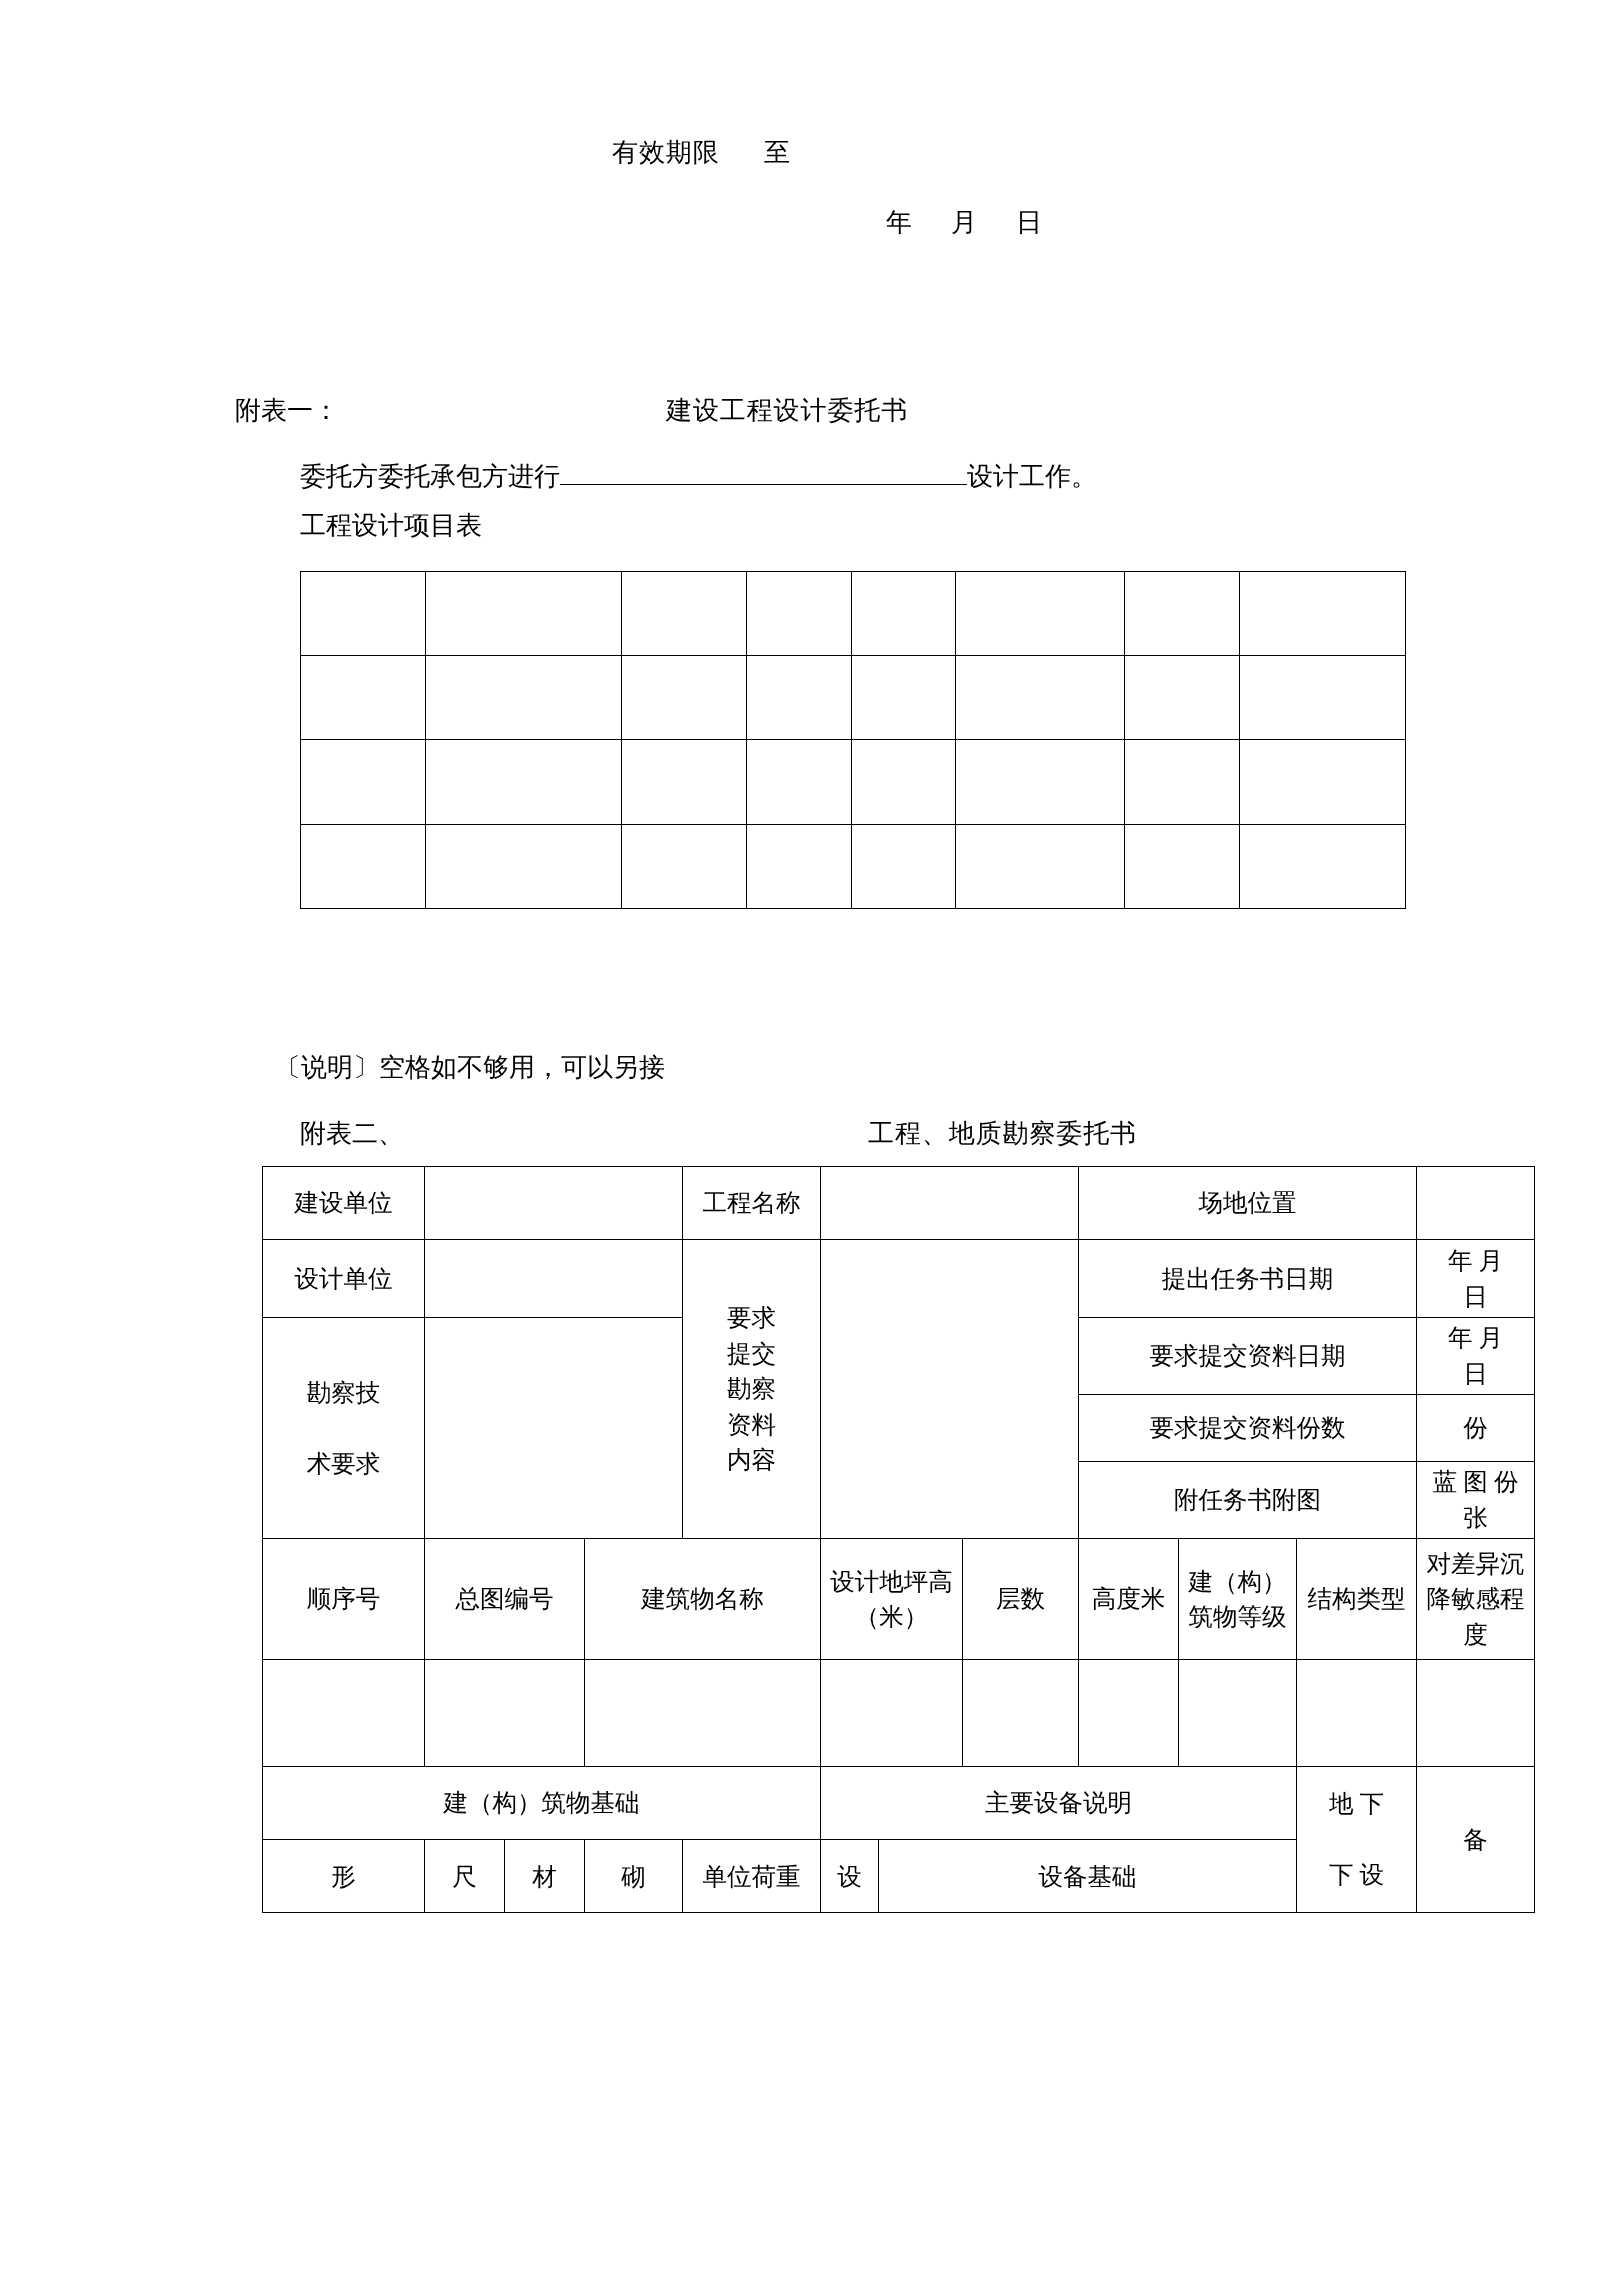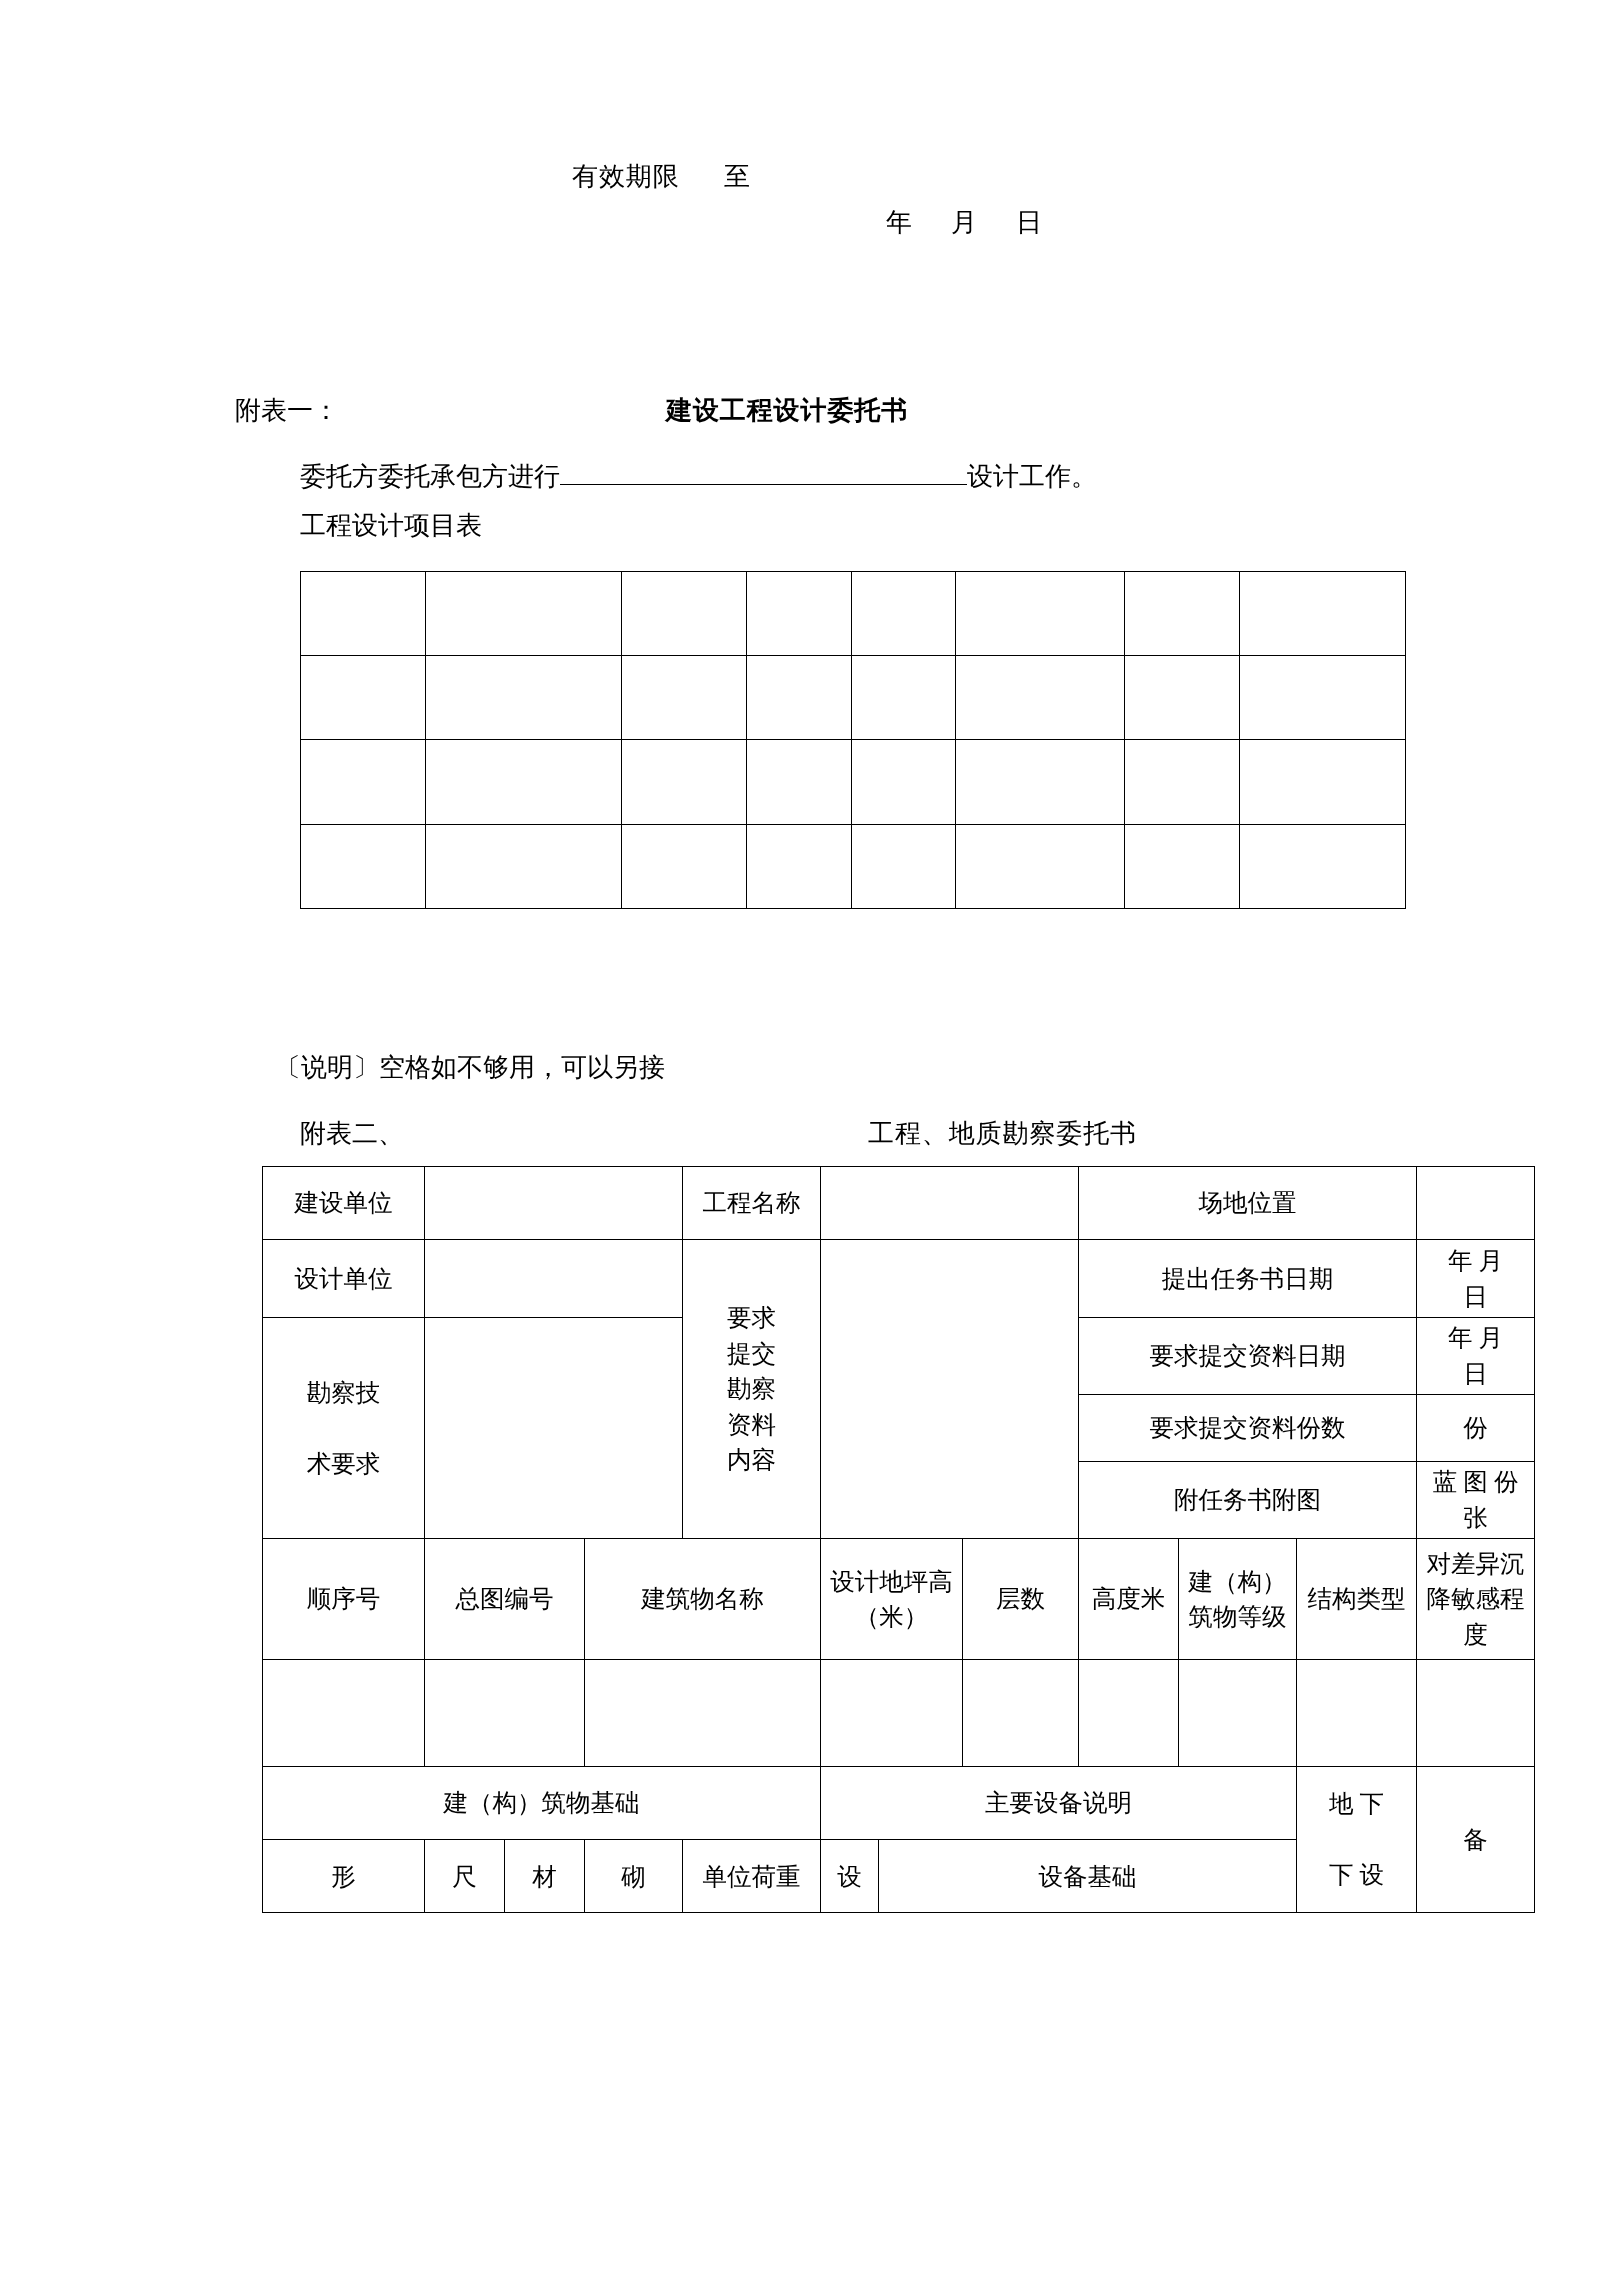--- a/index.html
+++ b/index.html
@@ -18,26 +18,25 @@
   .page {
     position: relative;
     width: 1623px;
     height: 2294px;
     padding: 0;
     box-sizing: border-box;
   }
   
   .line-validity {
     position: absolute;
-    left: 572px;
+    left: 612px;
     top: 135px;
     font-size: 26px;
     letter-spacing: 0.9px;
     white-space: pre;
-    margin-top: 24px;
   }
   .line-date {
     position: absolute;
     left: 886px;
     top: 205px;
     font-size: 26px;
     white-space: pre;
   }
   
   .appendix1-label {
@@ -45,21 +44,20 @@
     left: 235px;
     top: 393px;
     font-size: 26px;
   }
   .appendix1-title {
     position: absolute;
     left: 666px;
     top: 393px;
     font-size: 26px;
     letter-spacing: 0.9px;
-    font-weight: bold;
   }
   .entrust-line {
     position: absolute;
     left: 300px;
     top: 459px;
     font-size: 26px;
     white-space: nowrap;
   }
   .entrust-line .blank {
     display: inline-block;

